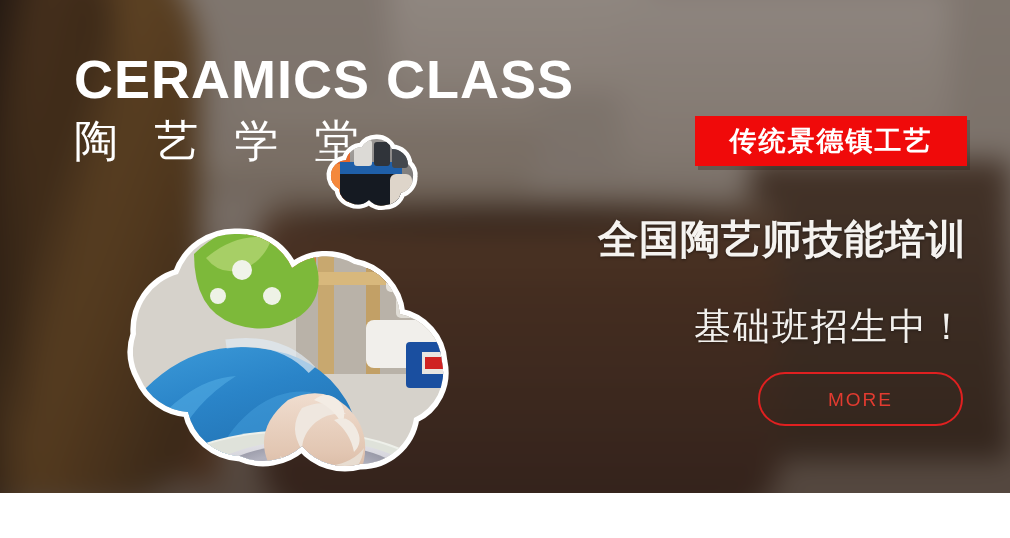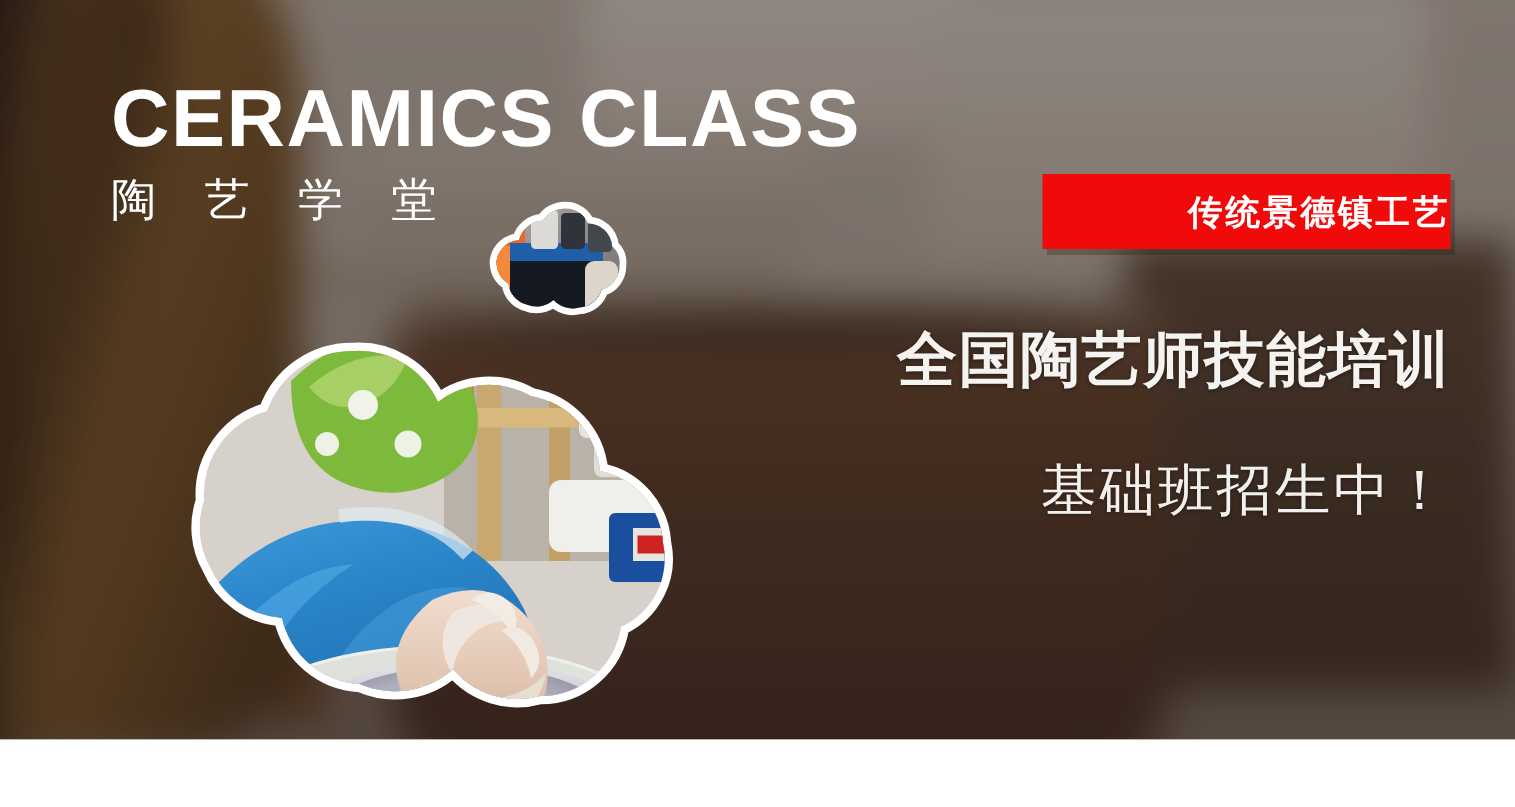--- a/index.html
+++ b/index.html
@@ -97,36 +97,36 @@
   }
 
   
   .title-block{position:absolute;left:74px;top:52px;width:470px;}
   .title-en{
     font-size:54px;font-weight:bold;color:#ffffff;letter-spacing:1px;
     line-height:1.02;white-space:nowrap;
   }
   .title-cn{
     margin-top:10px;
-    font-size:30px;font-weight:300;color:#ffffff;letter-spacing:12px;
+    font-size:44px;font-weight:300;color:#ffffff;letter-spacing:12px;
     line-height:1.1;white-space:nowrap;
   }
 
   
   .cloud{position:absolute;}
   .cloud svg{display:block;overflow:visible;}
 
   
   .right-block{position:absolute;left:695px;top:116px;width:272px;text-align:center;}
 
   .badge{
     display:block;width:272px;height:50px;line-height:50px;
     background:#f00a0a;color:#ffffff;
-    font-size:23px;font-weight:bold;letter-spacing:2px;
-    text-align:right;white-space:nowrap;
+    font-size:27px;font-weight:bold;letter-spacing:2px;
+    text-align:center;white-space:nowrap;
     box-shadow:3px 4px 0 rgba(40,20,10,.28);
   }
   .headline{
     position:absolute;left:-135px;top:77px;width:407px;
     font-size:40px;font-weight:bold;color:#f5f3f0;letter-spacing:1px;
     white-space:nowrap;text-align:right;
     text-shadow:0 1px 3px rgba(0,0,0,.45);
     margin-top:19px;
   }
   .subline{
@@ -335,15 +335,16 @@
 
         <path d="M150 292 q20 -14 36 -2 q16 -12 34 -2 q18 -10 34 4 q16 -8 30 4 l0 18 l-138 0 z" fill="#ffffff"></path>
       </g>
     </svg>
   </div>
 
   <div class="right-block">
     <div class="badge">传统景德镇工艺</div>
     <div class="headline">全国陶艺师技能培训</div>
     <div class="subline">基础班招生中！</div>
+    <div class="more-btn">MORE</div>
   </div>
 
 </div>
 
 </body></html>

